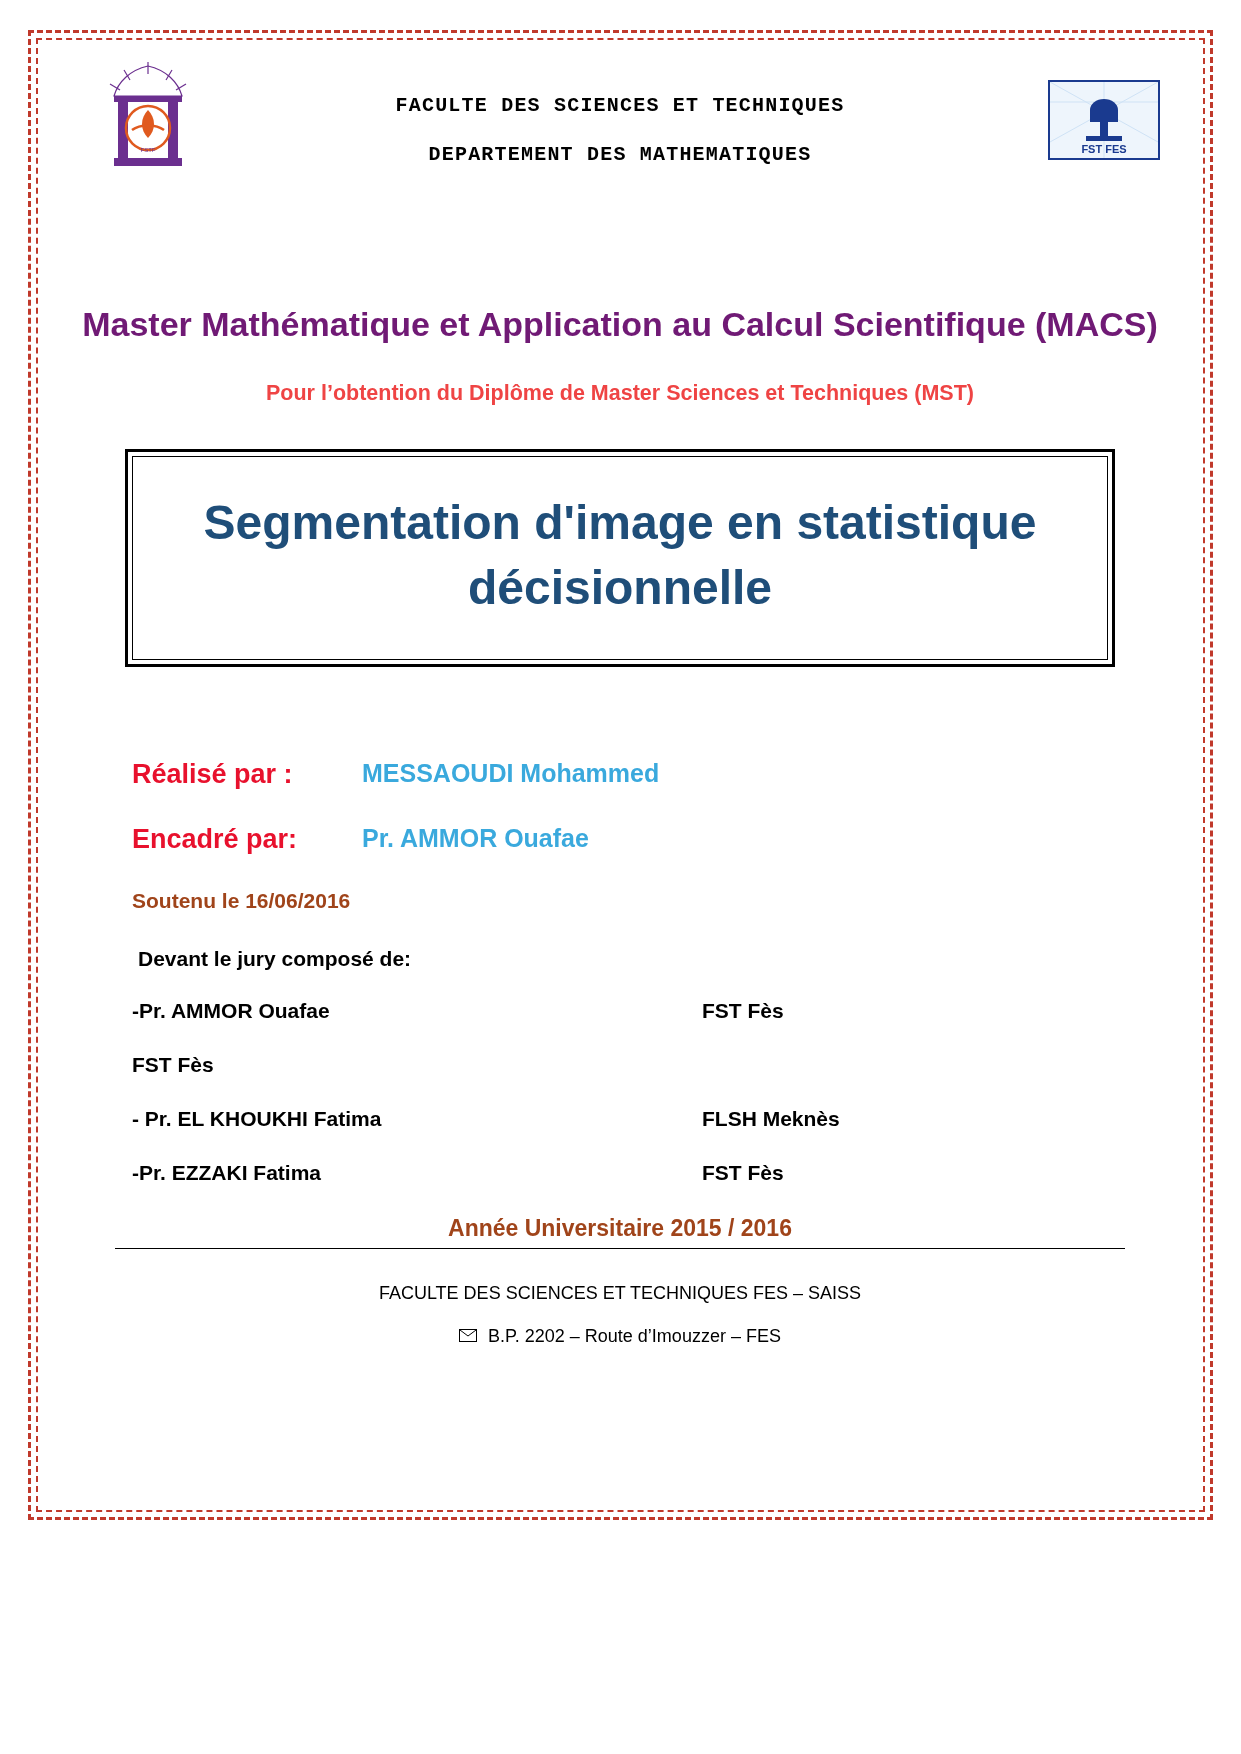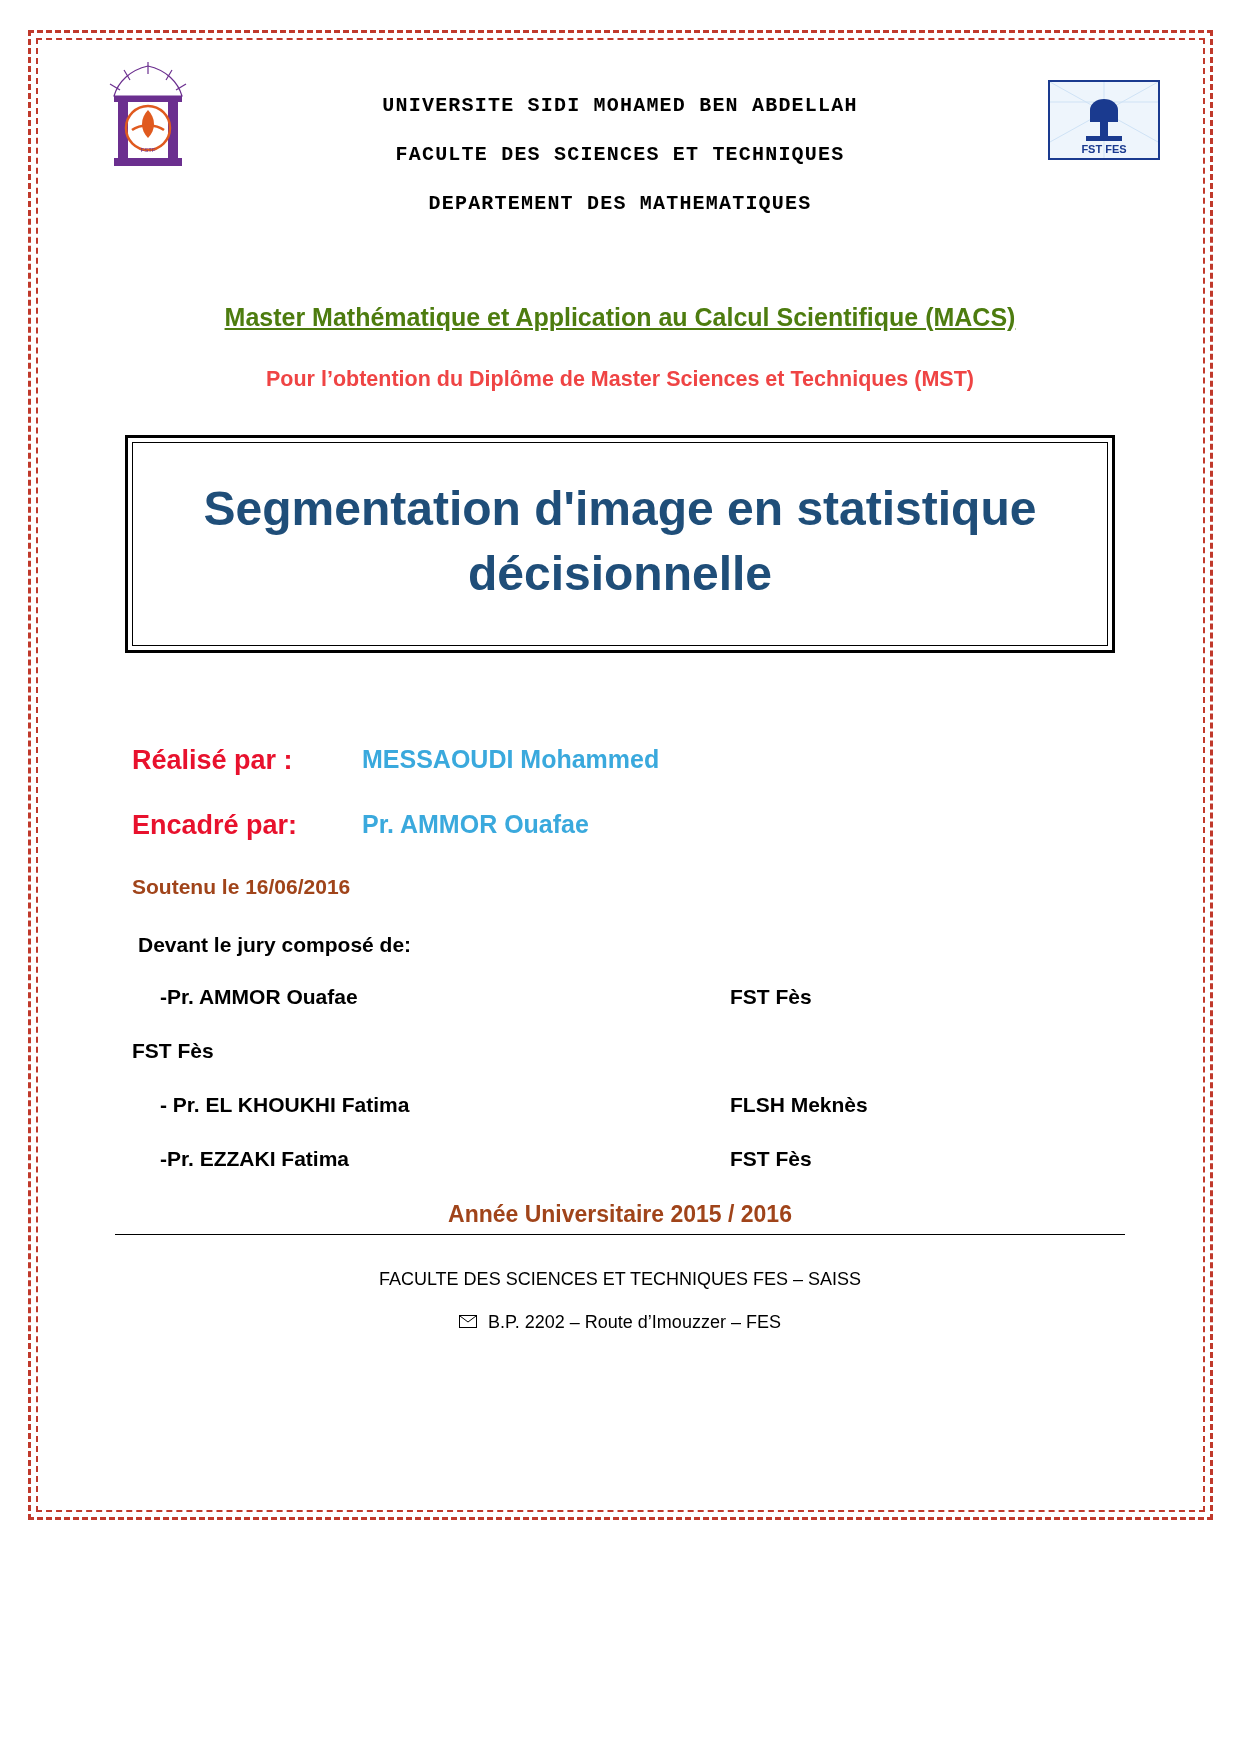--- a/index.html
+++ b/index.html
@@ -82,26 +82,25 @@
     letter-spacing: 1.2px;
     color: #000;
     margin-bottom: 26px;
     white-space: nowrap;
   }
   .header-lines div.l3 { margin-bottom: 0; }
 
   
   .master-title {
     text-align: center;
-    font-size: 25px;
+    font-size: 34px;
     font-weight: bold;
     line-height: 1.55;
     margin-top: 68px;
-    color: #4d7c0f;
-    text-decoration: underline;
+    color: #701a75;
   }
   .memoire {
     text-align: center;
     font-size: 23px;
     font-weight: bold;
     color: #a0441a;
     margin-top: 34px;
   }
   .pour-obtention {
     text-align: center;
@@ -167,21 +166,21 @@
   }
   .jury-list {
     margin-top: 28px;
   }
   .jury-row {
     display: flex;
     font-weight: bold;
     font-size: 21px;
     margin-bottom: 30px;
   }
-  .jury-name { width: 570px; margin-left: 28px; }
+  .jury-name { width: 570px; }
   .jury-inst { }
 
   
   .annee {
     text-align: center;
     font-weight: bold;
     font-size: 23px;
     color: #a0441a;
     margin-top: 18px;
   }
@@ -234,21 +233,20 @@
           <rect x="68" y="42" width="10" height="56" fill="#6b2f8f"></rect>
           <rect x="14" y="98" width="68" height="8" fill="#6b2f8f"></rect>
           <circle cx="48" cy="68" r="22" fill="none" stroke="#e05a1f" stroke-width="2.5"></circle>
           <path d="M48 50 C40 58 40 70 48 78 C56 70 56 58 48 50 Z" fill="#e05a1f"></path>
           <path d="M32 70 C40 64 56 64 64 70" fill="none" stroke="#e05a1f" stroke-width="2.5"></path>
           <text x="48" y="92" font-size="6" text-anchor="middle" fill="#6b2f8f" font-family="Liberation Sans, sans-serif">FSTF</text>
         </svg>
       </div>
 
       <div class="header-lines">
-        <div class="l1">UNIVERSITE SIDI MOHAMED BEN ABDELLAH</div>
         <div class="l2">FACULTE DES SCIENCES ET TECHNIQUES</div>
         <div class="l3">DEPARTEMENT DES MATHEMATIQUES</div>
       </div>
 
       <div class="fst-logo">
         <svg width="108" height="76" viewBox="0 0 108 76">
           <rect x="0" y="0" width="108" height="76" fill="#eef5fc"></rect>
           <g stroke="#cfe2f5" stroke-width="1">
             <line x1="0" y1="0" x2="108" y2="60"></line>
             <line x1="108" y1="0" x2="0" y2="60"></line>

